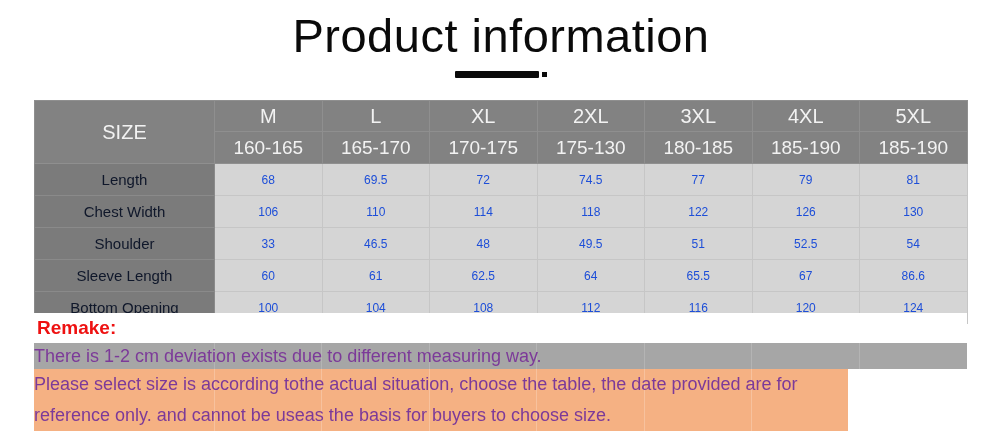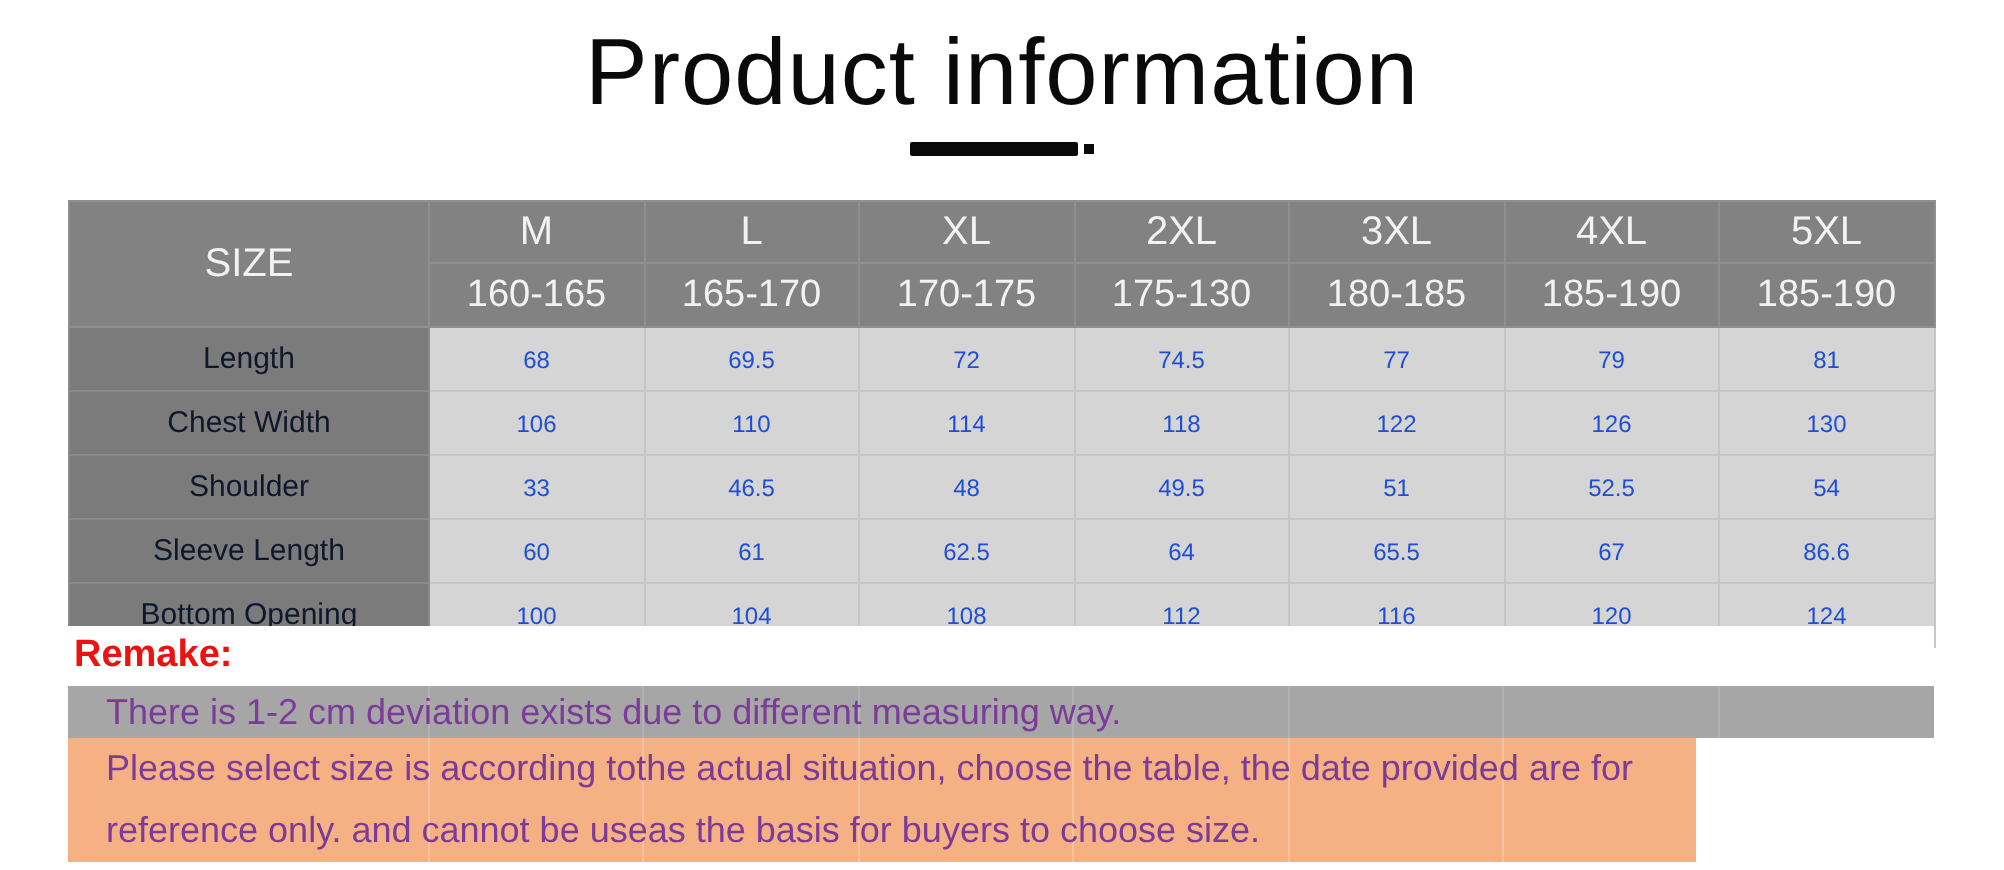--- a/index.html
+++ b/index.html
@@ -163,21 +163,21 @@
     top: 369px;
     width: 814px;
     height: 62px;
     background: #f5b183;
     overflow: hidden;
   }
   .note-text {
     font-family: "Liberation Sans", sans-serif;
     font-size: 18px;
     color: #7c3a99;
-    padding-left: 19px;
+    padding-left: 0;
     white-space: nowrap;
     position: relative;
     z-index: 2;
   }
   .note-line {
     height: 31px;
     line-height: 31px;
   }
 
   

